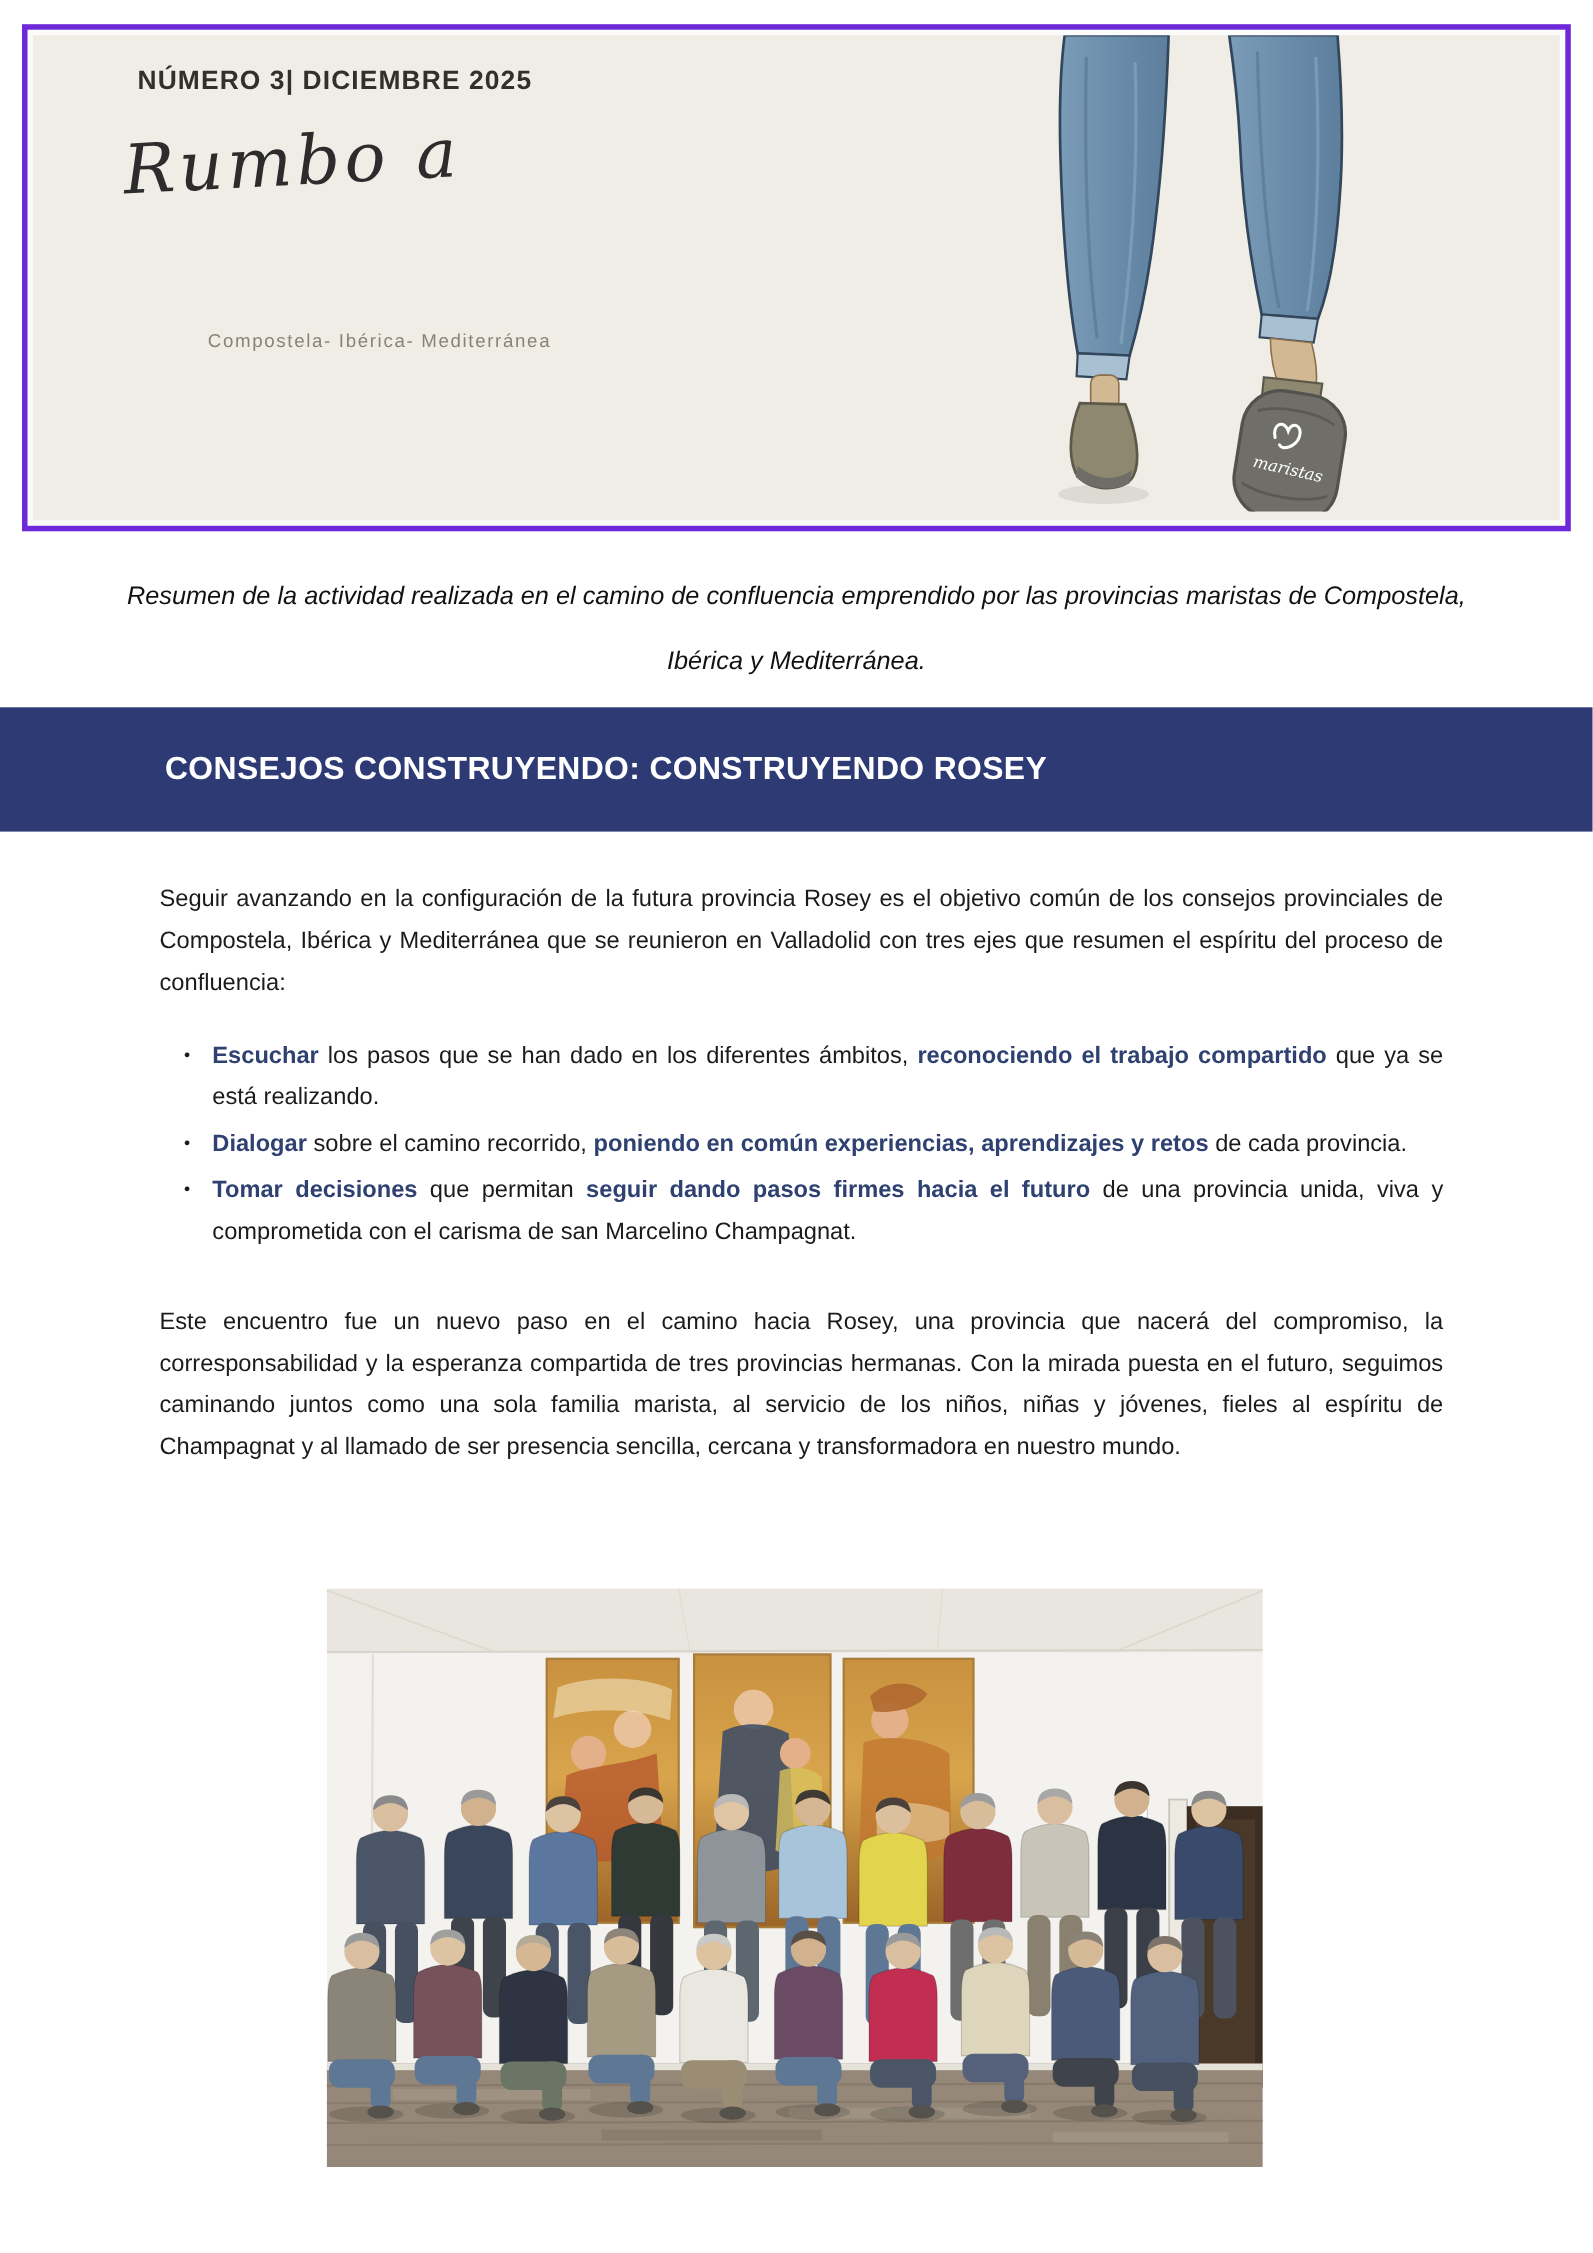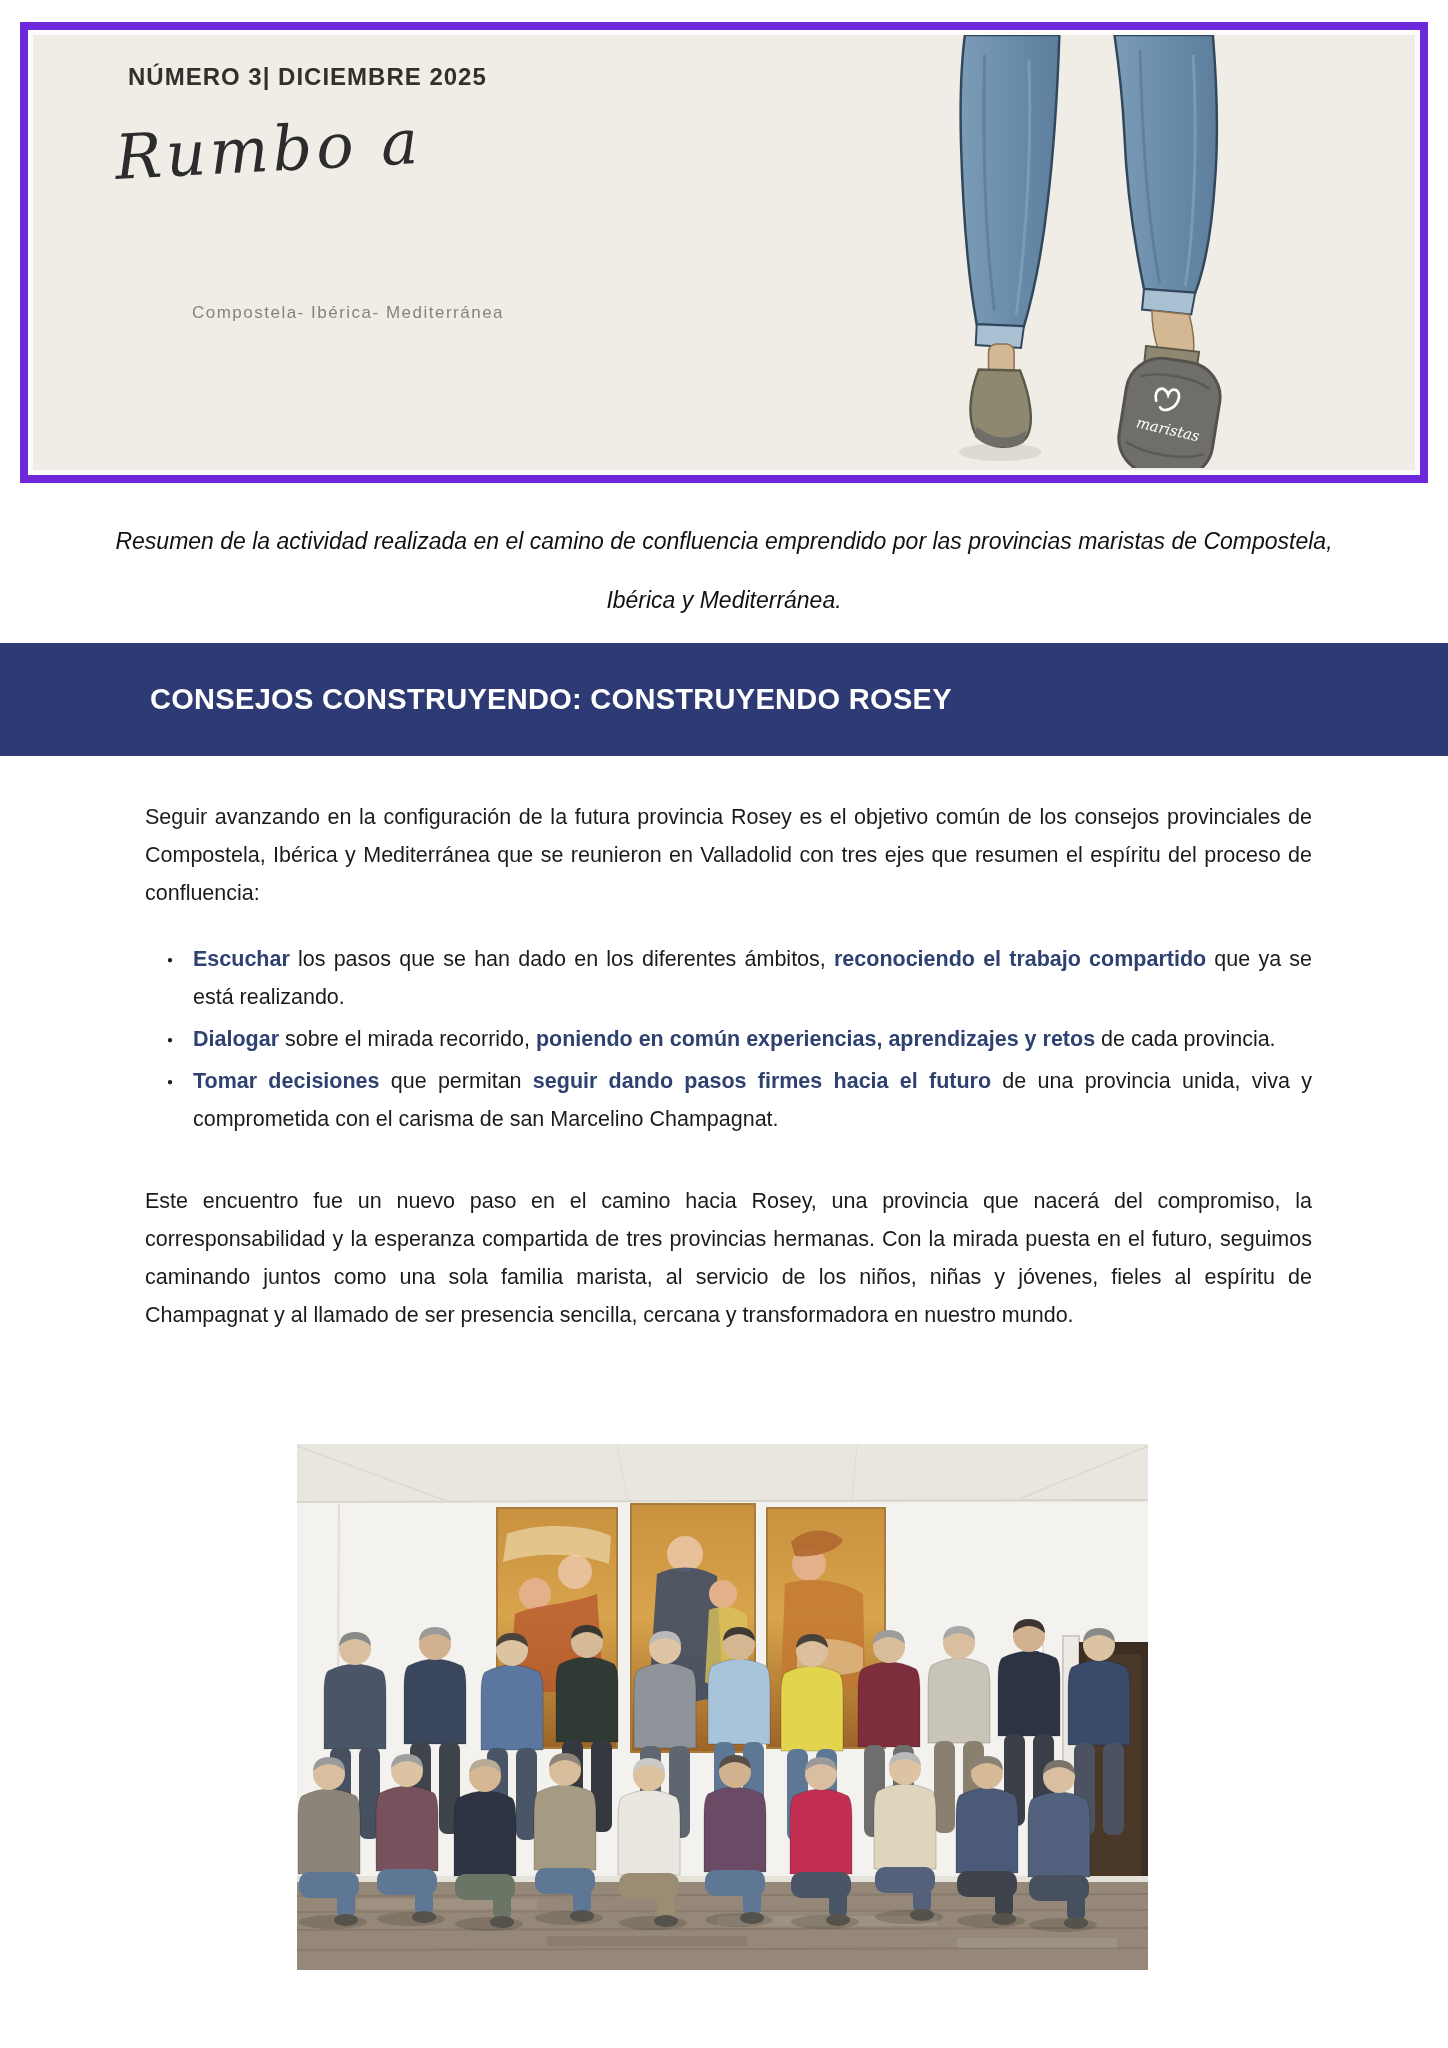--- a/index.html
+++ b/index.html
@@ -1,21 +1,21 @@
 <!DOCTYPE html>
 <html><head>
 <meta charset="utf-8">
 <style>
   html,body{margin:0;padding:0;background:#ffffff;}
   body{width:1448px;height:2048px;position:relative;font-family:"Liberation Sans",sans-serif;color:#1b1b1b;}
   .page{position:relative;width:1448px;height:2048px;overflow:hidden;background:#ffffff;}
 
   
   .banner{position:absolute;left:20px;top:22px;width:1408px;height:461px;
-          border:8px solid #6d28d9;background:#fbfbf9;box-sizing:border-box;padding:5px;}
+          border:5px solid #6d28d9;background:#fbfbf9;box-sizing:border-box;padding:5px;}
   .banner-inner{position:relative;width:100%;height:100%;background:#f0ede7;overflow:hidden;}
   .issue{position:absolute;left:95px;top:28px;font-size:24px;font-weight:600;color:#33302b;letter-spacing:1px;}
   .script-title{position:absolute;left:82px;top:78px;font-family:"DejaVu Serif",serif;font-style:italic;
                 font-size:62px;color:#2c2c2c;transform:rotate(-3deg);letter-spacing:4px;font-weight:400;}
   .rosey{position:absolute;left:96px;top:140px;font-size:112px;font-weight:400;color:#3a322b;
          letter-spacing:10px;line-height:1;}
   .banner-sub{position:absolute;left:100px;top:268px;width:430px;text-align:center;
               font-size:17px;color:#8b8274;letter-spacing:1.5px;}
   .legs-svg{position:absolute;right:112px;top:0;height:433px;width:440px;}
 
@@ -97,21 +97,21 @@
   <div class="summary">Resumen de la actividad realizada en el camino de confluencia emprendido por las provincias maristas de Compostela, Ibérica y Mediterránea.</div>
 
   <div class="band">
     <h1>CONSEJOS CONSTRUYENDO: CONSTRUYENDO ROSEY</h1>
   </div>
 
   <div class="article">
     <p>Seguir avanzando en la configuración de la futura provincia Rosey es el objetivo común de los consejos provinciales de Compostela, Ibérica y Mediterránea que se reunieron en Valladolid con tres ejes que resumen el espíritu del proceso de confluencia:</p>
     <ul id="bullets">
         <li><span class="accent">Escuchar</span><span> los pasos que se han dado en los diferentes ámbitos, </span><span class="accent">reconociendo el trabajo compartido</span><span> que ya se está realizando.</span></li>
-        <li><span class="accent">Dialogar</span><span> sobre el mirada recorrido, </span><span class="accent">poniendo en común experiencias, aprendizajes y retos</span><span> de cada provincia.</span></li>
+        <li><span class="accent">Dialogar</span><span> sobre el camino recorrido, </span><span class="accent">poniendo en común experiencias, aprendizajes y retos</span><span> de cada provincia.</span></li>
         <li><span class="accent">Tomar decisiones</span><span> que permitan </span><span class="accent">seguir dando pasos firmes hacia el futuro</span><span> de una provincia unida, viva y comprometida con el carisma de san Marcelino Champagnat.</span></li>
       </ul>
     <p class="closing">Este encuentro fue un nuevo paso en el camino hacia Rosey, una provincia que nacerá del compromiso, la corresponsabilidad y la esperanza compartida de tres provincias hermanas. Con la mirada puesta en el futuro, seguimos caminando juntos como una sola familia marista, al servicio de los niños, niñas y jóvenes, fieles al espíritu de Champagnat y al llamado de ser presencia sencilla, cercana y transformadora en nuestro mundo.</p>
   </div>
 
   <div class="photo-wrap">
     <svg viewBox="0 0 851 526" width="851" height="526">
 
       <rect x="0" y="0" width="851" height="446" fill="#f3f2ee"></rect>
 

